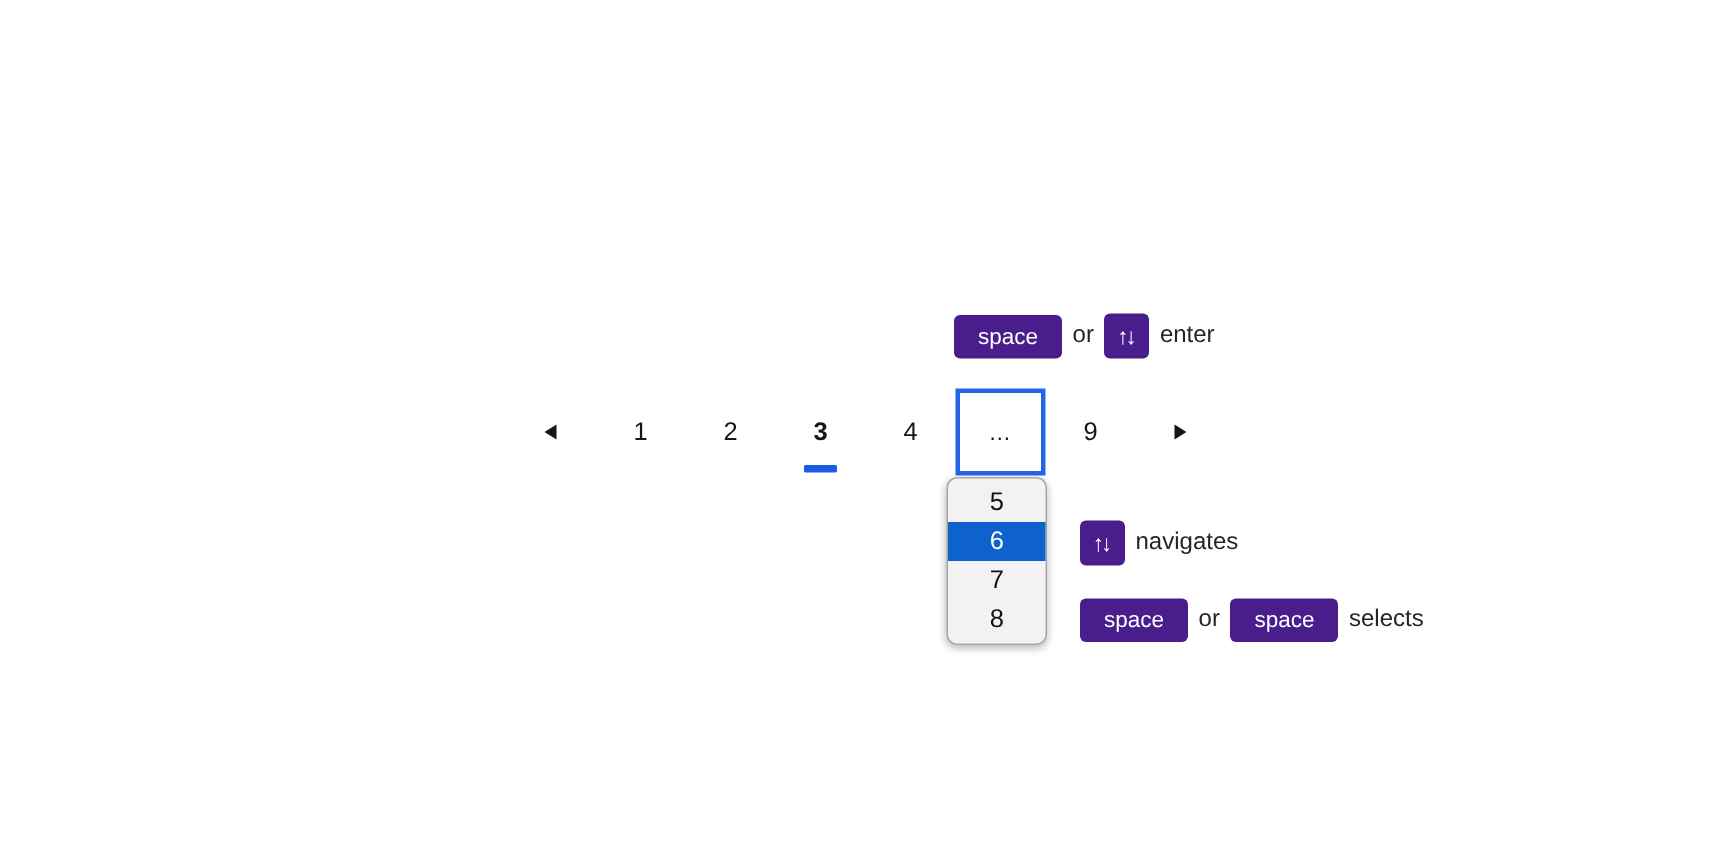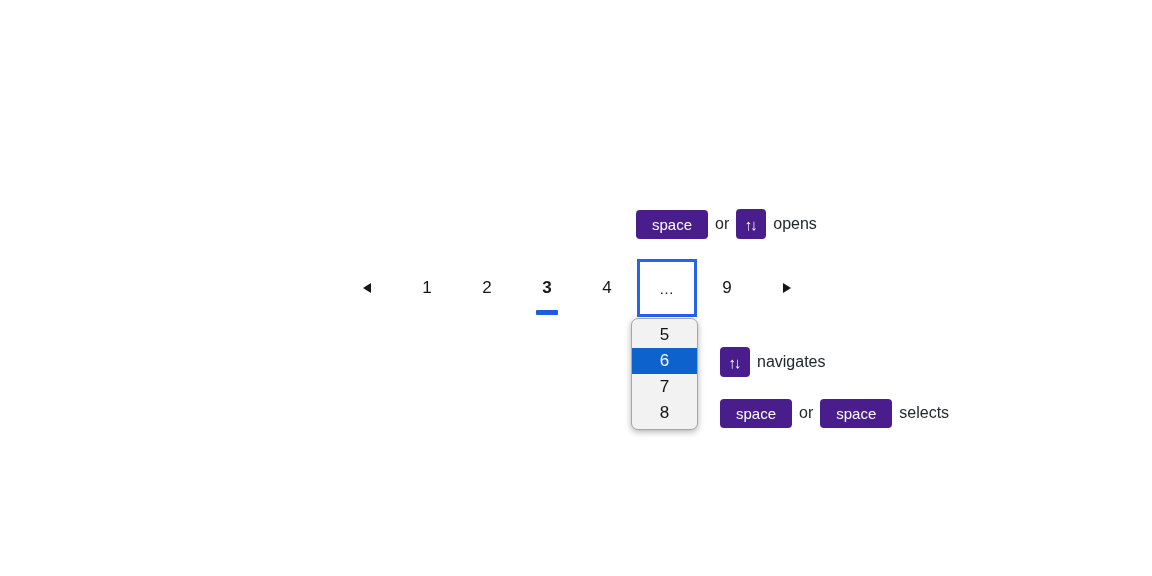--- a/index.html
+++ b/index.html
@@ -139,21 +139,21 @@
 <body>
 
 <div id="stage">
 
   <div class="help-row" id="help-open">
     <span class="key-badge">space</span>
     <span>or</span>
     <span class="key-badge icon-badge">
         <span class="arrows-glyph">↑↓</span>
       </span>
-    <span>opens</span>
+    <span>enter</span>
   </div>
 
   <div id="pagination">
     <div class="page-cell">
       <span class="caret caret-left"></span>
     </div>
     <div class="page-cell page-num">1</div>
     <div class="page-cell page-num">2</div>
     <div class="page-cell page-num current">
       <span>3</span>

